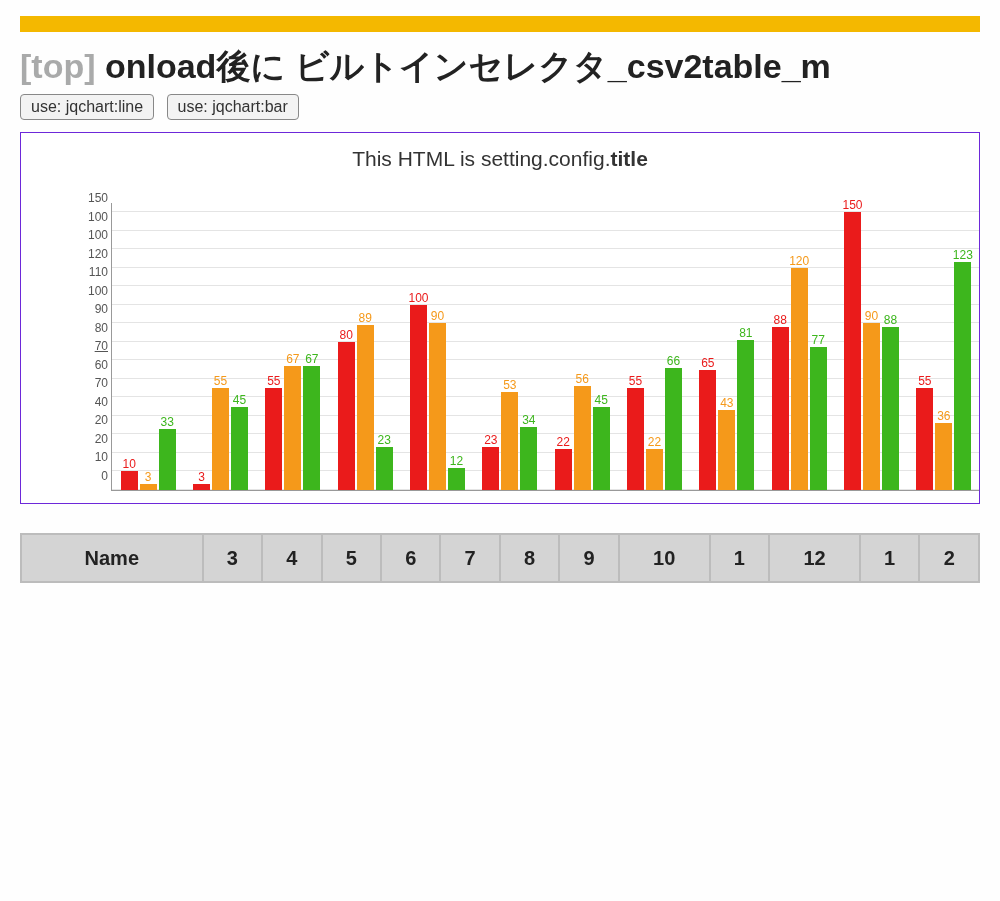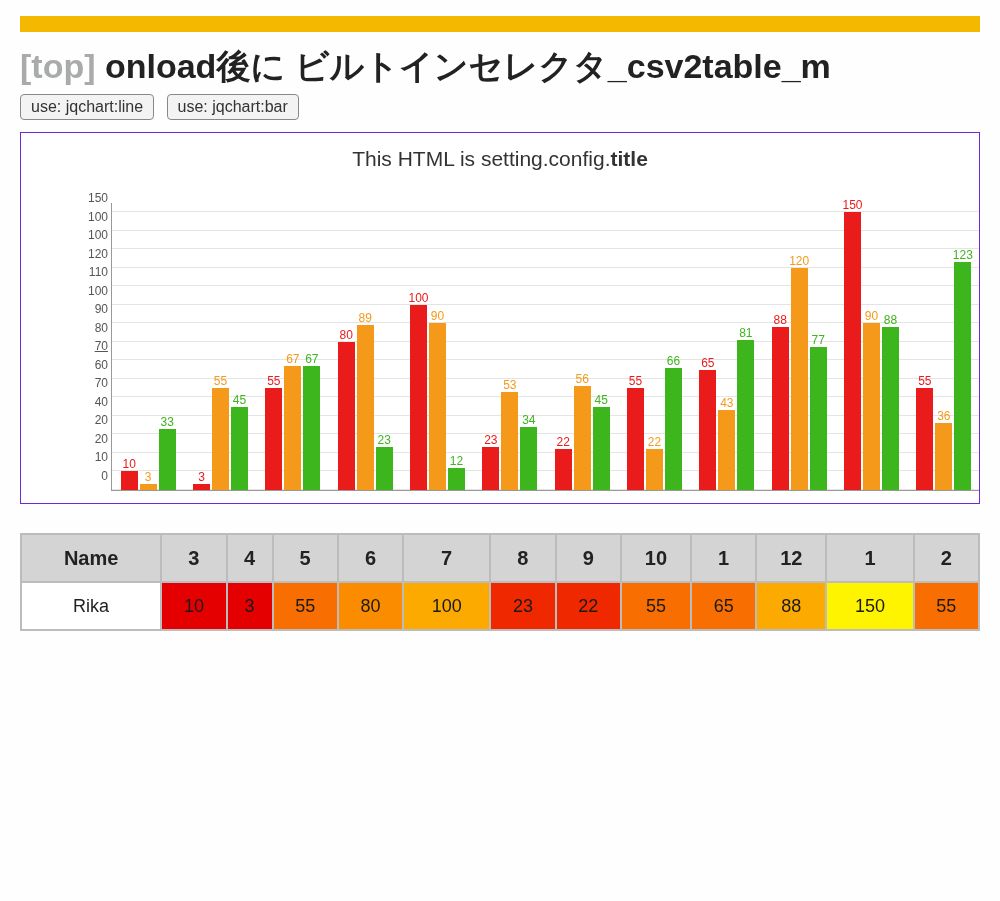--- a/index.html
+++ b/index.html
@@ -309,31 +309,16 @@
           <th>8</th>
           <th>9</th>
           <th>10</th>
           <th>1</th>
           <th>12</th>
           <th>1</th>
           <th>2</th>
         </tr>
       </thead>
     <tbody id="tbody">
-        <tr>
-          <td class="name">Rika</td>
-          <td style="background: rgb(228, 0, 0); color: rgb(26, 26, 26);">10</td>
-          <td style="background: rgb(228, 0, 0); color: rgb(26, 26, 26);">3</td>
-          <td style="background: rgb(249, 110, 0); color: rgb(26, 26, 26);">55</td>
-          <td style="background: rgb(251, 140, 0); color: rgb(26, 26, 26);">80</td>
-          <td style="background: rgb(252, 169, 0); color: rgb(26, 26, 26);">100</td>
-          <td style="background: rgb(240, 40, 0); color: rgb(26, 26, 26);">23</td>
-          <td style="background: rgb(240, 40, 0); color: rgb(26, 26, 26);">22</td>
-          <td style="background: rgb(249, 110, 0); color: rgb(26, 26, 26);">55</td>
-          <td style="background: rgb(249, 110, 0); color: rgb(26, 26, 26);">65</td>
-          <td style="background: rgb(252, 169, 0); color: rgb(26, 26, 26);">88</td>
-          <td style="background: rgb(255, 244, 0); color: rgb(26, 26, 26);">150</td>
-          <td style="background: rgb(249, 110, 0); color: rgb(26, 26, 26);">55</td>
-        </tr>
       </tbody>
   </table>
 
 </div>
 
 </body></html>

